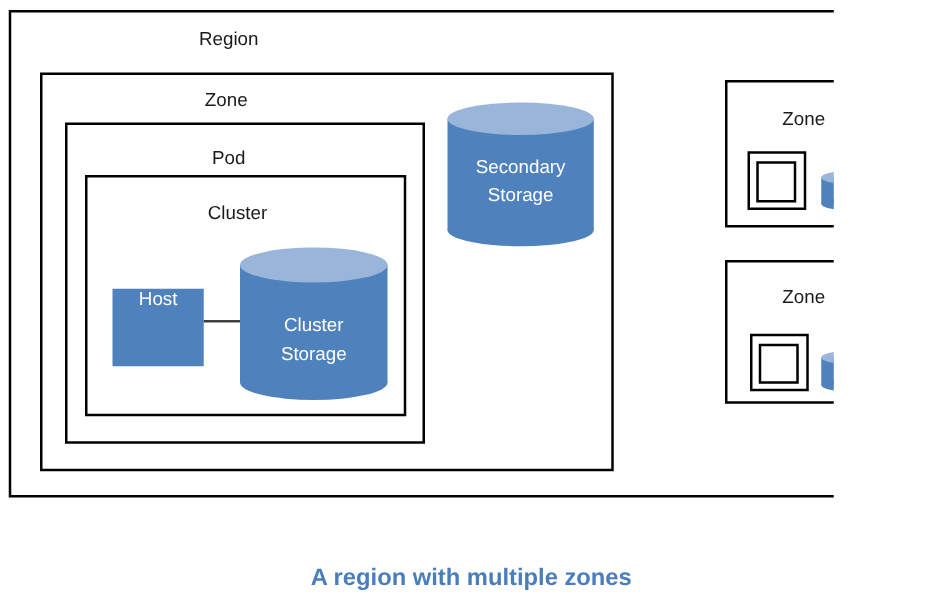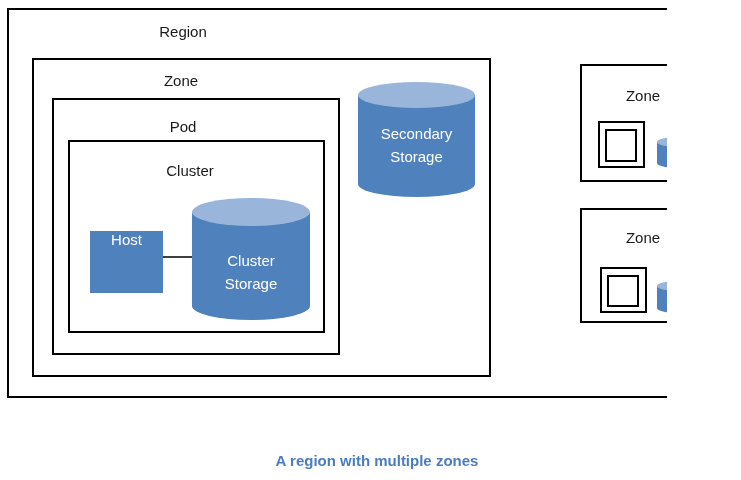--- a/index.html
+++ b/index.html
@@ -80,21 +80,21 @@
     position: absolute;
     border: 2px solid var(--box-border, #000);
     background: #ffffff;
     box-sizing: border-box;
   }
   .caption {
     position: absolute;
     left: 377px;
     top: 452px;
     transform: translateX(-50%);
-    font-size: 15px;
+    font-size: 19px;
     font-weight: bold;
     color: var(--caption-color, #4a7dbd);
     white-space: nowrap;
   }
 </style>
 </head>
 <body>
 
 <div class="canvas">
 

